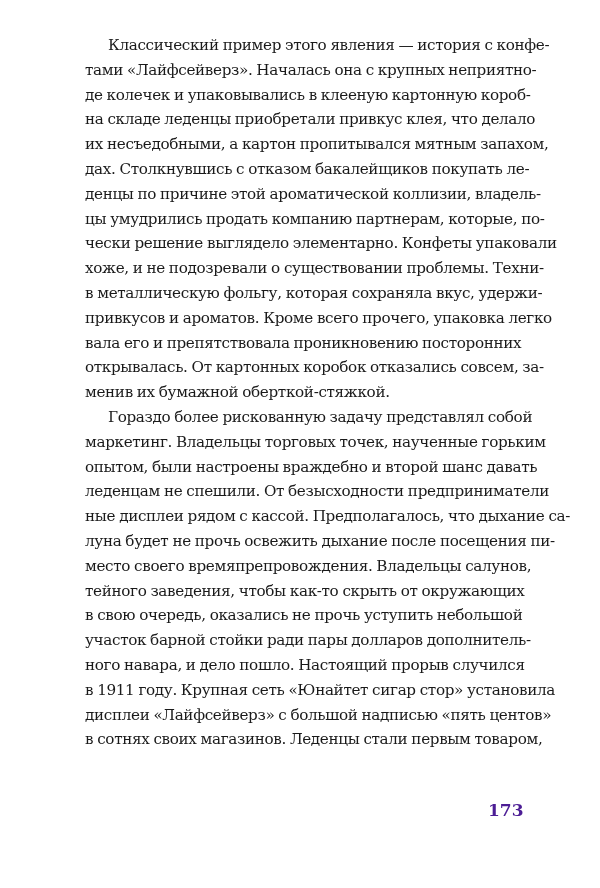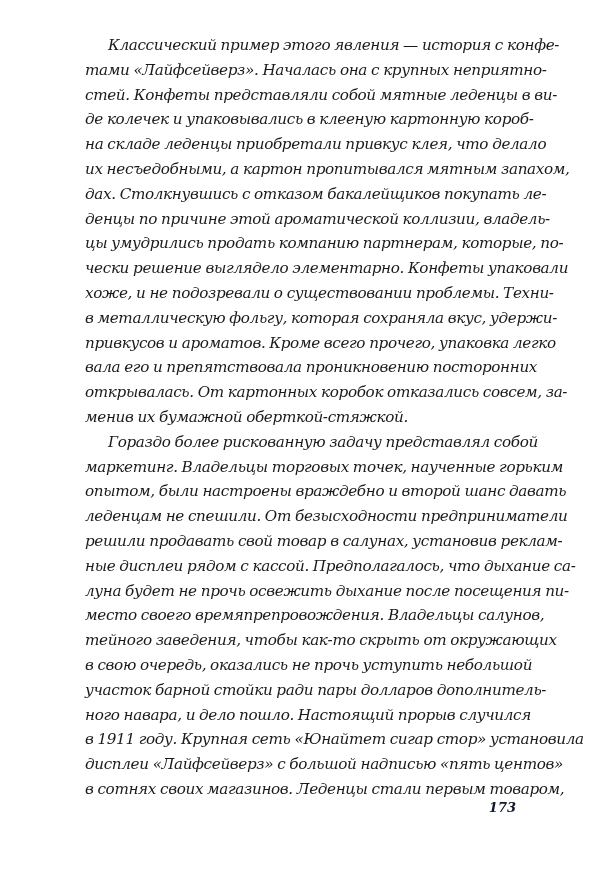--- a/index.html
+++ b/index.html
@@ -13,21 +13,20 @@
       position: relative;
       overflow: hidden;
       font-family: "DejaVu Serif", "Liberation Serif", serif;
       color: #1a1a1a;
     }
     .page {
       position: absolute;
       left: 0; top: 0;
       width: 600px; height: 888px;
       background: #ffffff;
-      font-style: italic;
     }
     .text-block {
       position: absolute;
       left: 85px;
       top: 33px;
       width: 431px;
     }
     .line {
       display: block;
       height: 24.8px;
@@ -44,54 +43,52 @@
     }
     .line.last {
       text-align-last: left;
     }
     .page-number {
       position: absolute;
       left: 488px;
       top: 800px;
       width: 28px;
       text-align: right;
-      font-size: 13px;
+      font-size: 17px;
       font-weight: bold;
       font-family: "DejaVu Serif", "Liberation Serif", serif;
-      color: #0f172a;
+      color: #4c1d95;
     }
   </style>
 </head>
 <body>
 
 <div class="page">
   <div class="text-block">
 
     <span class="line indent">Классический пример этого явления — история с конфе-</span>
     <span class="line">тами «Лайфсейверз». Началась она с крупных неприятно-</span>
-    <span class="line">стей. Конфеты представляли собой мятные леденцы в ви-</span>
     <span class="line">де колечек и упаковывались в клееную картонную короб-</span>
     <span class="line">на складе леденцы приобретали привкус клея, что делало</span>
     <span class="line">их несъедобными, а картон пропитывался мятным запахом,</span>
     <span class="line">дах. Столкнувшись с отказом бакалейщиков покупать ле-</span>
     <span class="line">денцы по причине этой ароматической коллизии, владель-</span>
     <span class="line">цы умудрились продать компанию партнерам, которые, по-</span>
     <span class="line">чески решение выглядело элементарно. Конфеты упаковали</span>
     <span class="line">хоже, и не подозревали о существовании проблемы. Техни-</span>
     <span class="line">в металлическую фольгу, которая сохраняла вкус, удержи-</span>
     <span class="line">привкусов и ароматов. Кроме всего прочего, упаковка легко</span>
     <span class="line">вала его и препятствовала проникновению посторонних</span>
     <span class="line">открывалась. От картонных коробок отказались совсем, за-</span>
     <span class="line last">менив их бумажной оберткой-стяжкой.</span>
 
     <span class="line indent">Гораздо более рискованную задачу представлял собой</span>
     <span class="line">маркетинг. Владельцы торговых точек, наученные горьким</span>
     <span class="line">опытом, были настроены враждебно и второй шанс давать</span>
     <span class="line">леденцам не спешили. От безысходности предприниматели</span>
-    <span class="line">решили продавать свой товар в салунах, установив реклам-</span>
     <span class="line">ные дисплеи рядом с кассой. Предполагалось, что дыхание са-</span>
     <span class="line">луна будет не прочь освежить дыхание после посещения пи-</span>
     <span class="line">место своего времяпрепровождения. Владельцы салунов,</span>
     <span class="line">тейного заведения, чтобы как-то скрыть от окружающих</span>
     <span class="line">в свою очередь, оказались не прочь уступить небольшой</span>
     <span class="line">участок барной стойки ради пары долларов дополнитель-</span>
     <span class="line">ного навара, и дело пошло. Настоящий прорыв случился</span>
     <span class="line">в 1911 году. Крупная сеть «Юнайтет сигар стор» установила</span>
     <span class="line">дисплеи «Лайфсейверз» с большой надписью «пять центов»</span>
     <span class="line">в сотнях своих магазинов. Леденцы стали первым товаром,</span>

